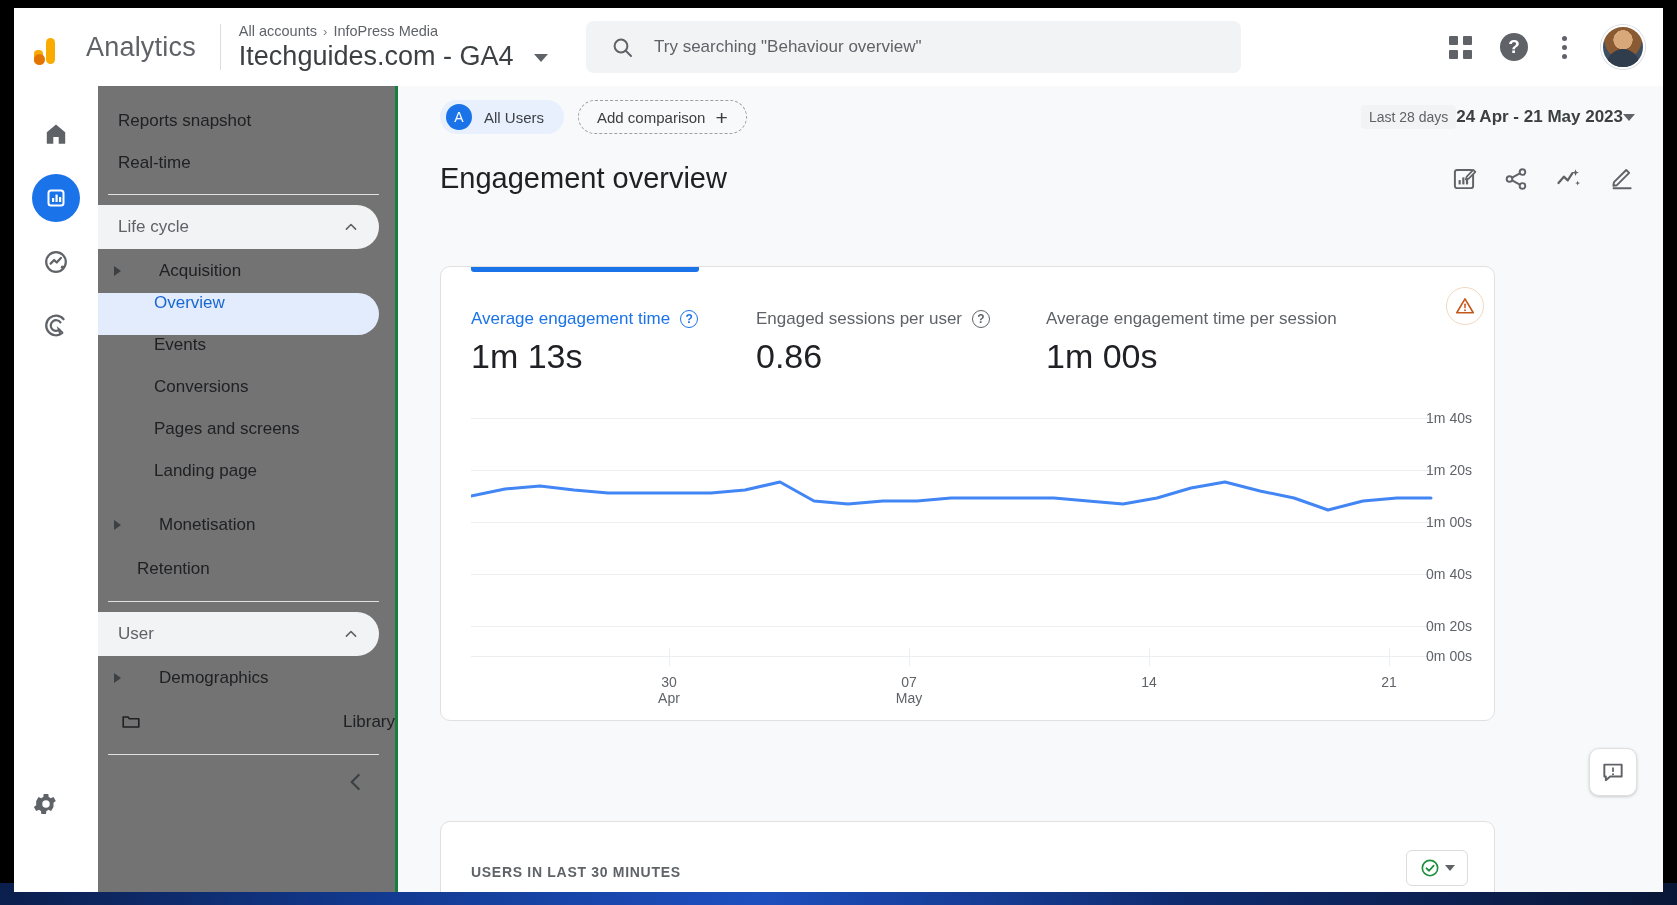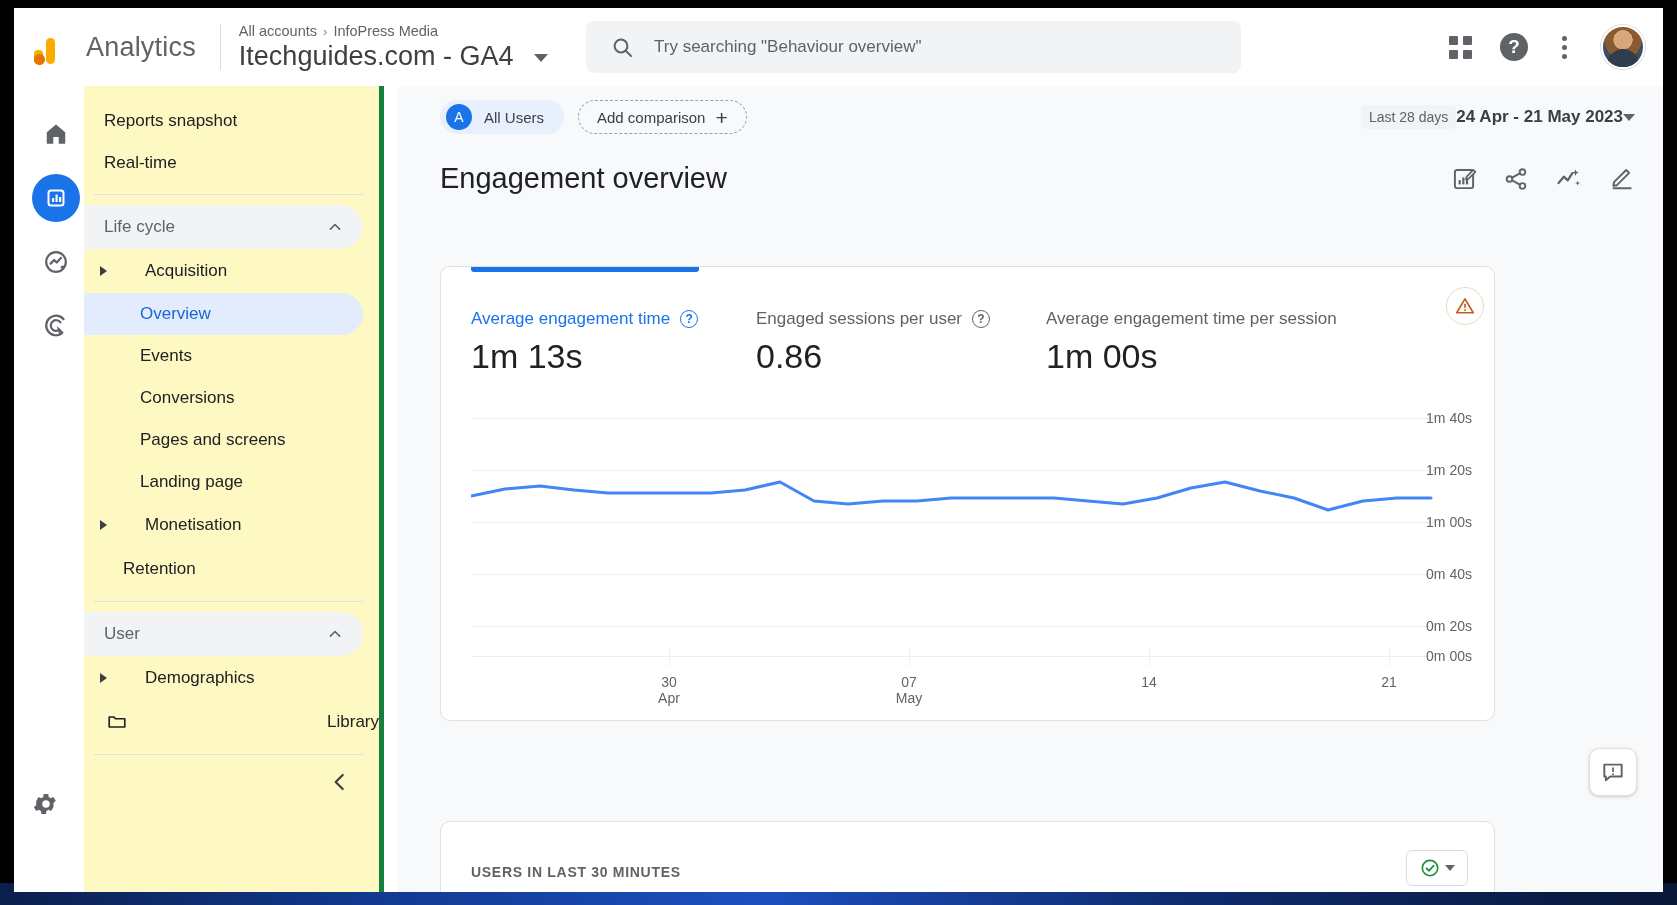--- a/index.html
+++ b/index.html
@@ -91,22 +91,22 @@
   .rail-btn {
     width: 48px; height: 48px; border-radius: 50%;
     display: flex; align-items: center; justify-content: center; margin-bottom: 16px;
     color: #5f6368;
   }
   .rail-btn.active { background: #1a73e8; color: #fff; }
   .rail-gear { position: absolute; bottom: 70px; left: 18px; color: #5f6368; }
 
   
   .sidenav {
-    position: absolute; left: 70px; top: 78px; width: 300px; height: 806px;
-    background: #fef9c3; border-right: 5px solid #15803d;
+    position: absolute; left: 84px; top: 78px; width: 300px; height: 806px;
+    background: #737373; border-right: 3px solid #15803d;
     padding-top: 14px; overflow: hidden;
   }
   .nav-item {
     height: 42px; display: flex; align-items: center;
     font-size: 17px; color: #202124; border-radius: 0 21px 21px 0;
     margin-right: 16px; padding-left: 20px;
   }
   .nav-sep { height: 1px; background: #e0e0e0; margin: 10px 16px 10px 10px; }
   .nav-section {
     height: 44px; display: flex; align-items: center; justify-content: space-between;
@@ -115,21 +115,21 @@
   }
   .nav-group {
     height: 44px; display: flex; align-items: center; gap: 26px;
     font-size: 17px; color: #202124;
     border-radius: 0 22px 22px 0; margin-right: 16px; padding-left: 10px;
   }
   .nav-group.open { background: #e8eaed; }
   .tri-right { width:0;height:0;border-top:5px solid transparent;border-bottom:5px solid transparent;border-left:7px solid #3c4043; margin-left:6px; }
   .tri-down  { width:0;height:0;border-left:5px solid transparent;border-right:5px solid transparent;border-top:7px solid #3c4043; margin-left:5px; }
   .nav-sub {
-    height: 42px; display: flex; align-items: center;
+    height: 42px; display: flex; 
     font-size: 17px; color: #202124;
     border-radius: 0 21px 21px 0; margin-right: 16px; padding-left: 56px;
   }
   .nav-sub.selected { background: #e3ecfd; color: #1967d2; }
   .chev-up { display:inline-block; }
   .lib-item { display:flex; align-items:center; gap:0; padding-left: 22px; height: 44px; font-size:17px; color:#202124;justify-content:space-between; }
   .collapse-row { display: flex; justify-content: flex-end; padding-right: 26px; margin-top: 14px; }
 
   
   .main {

